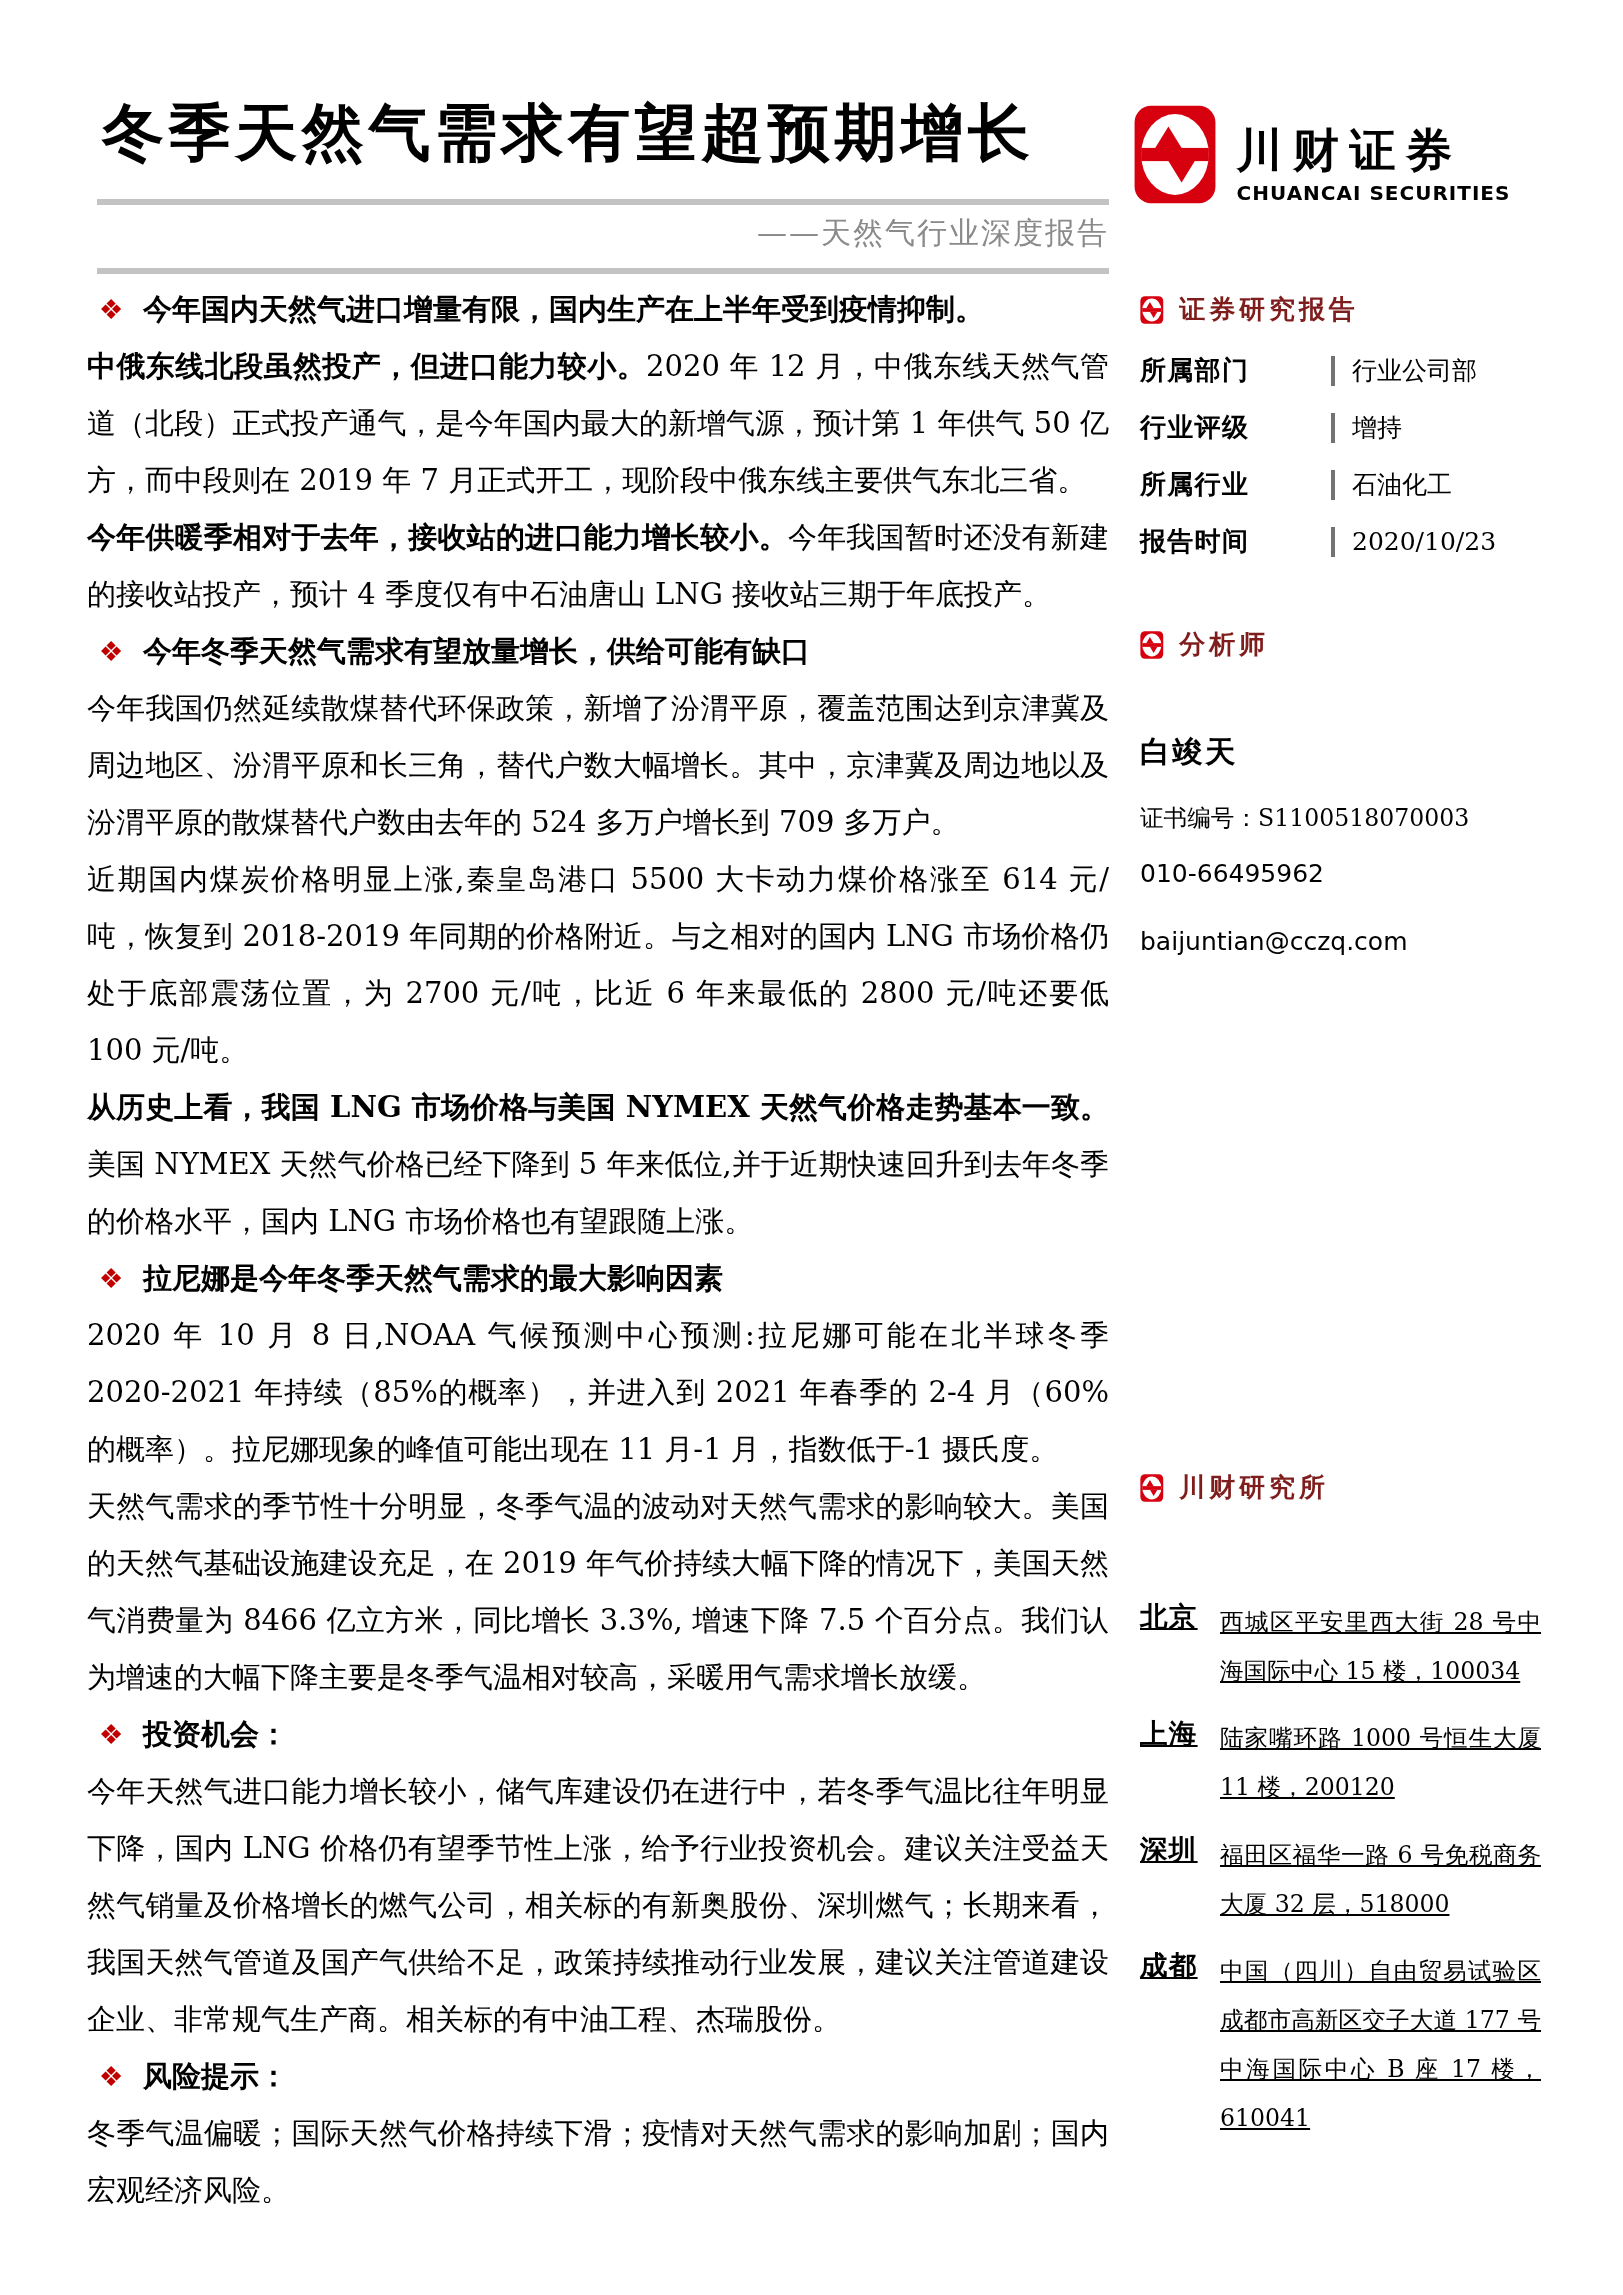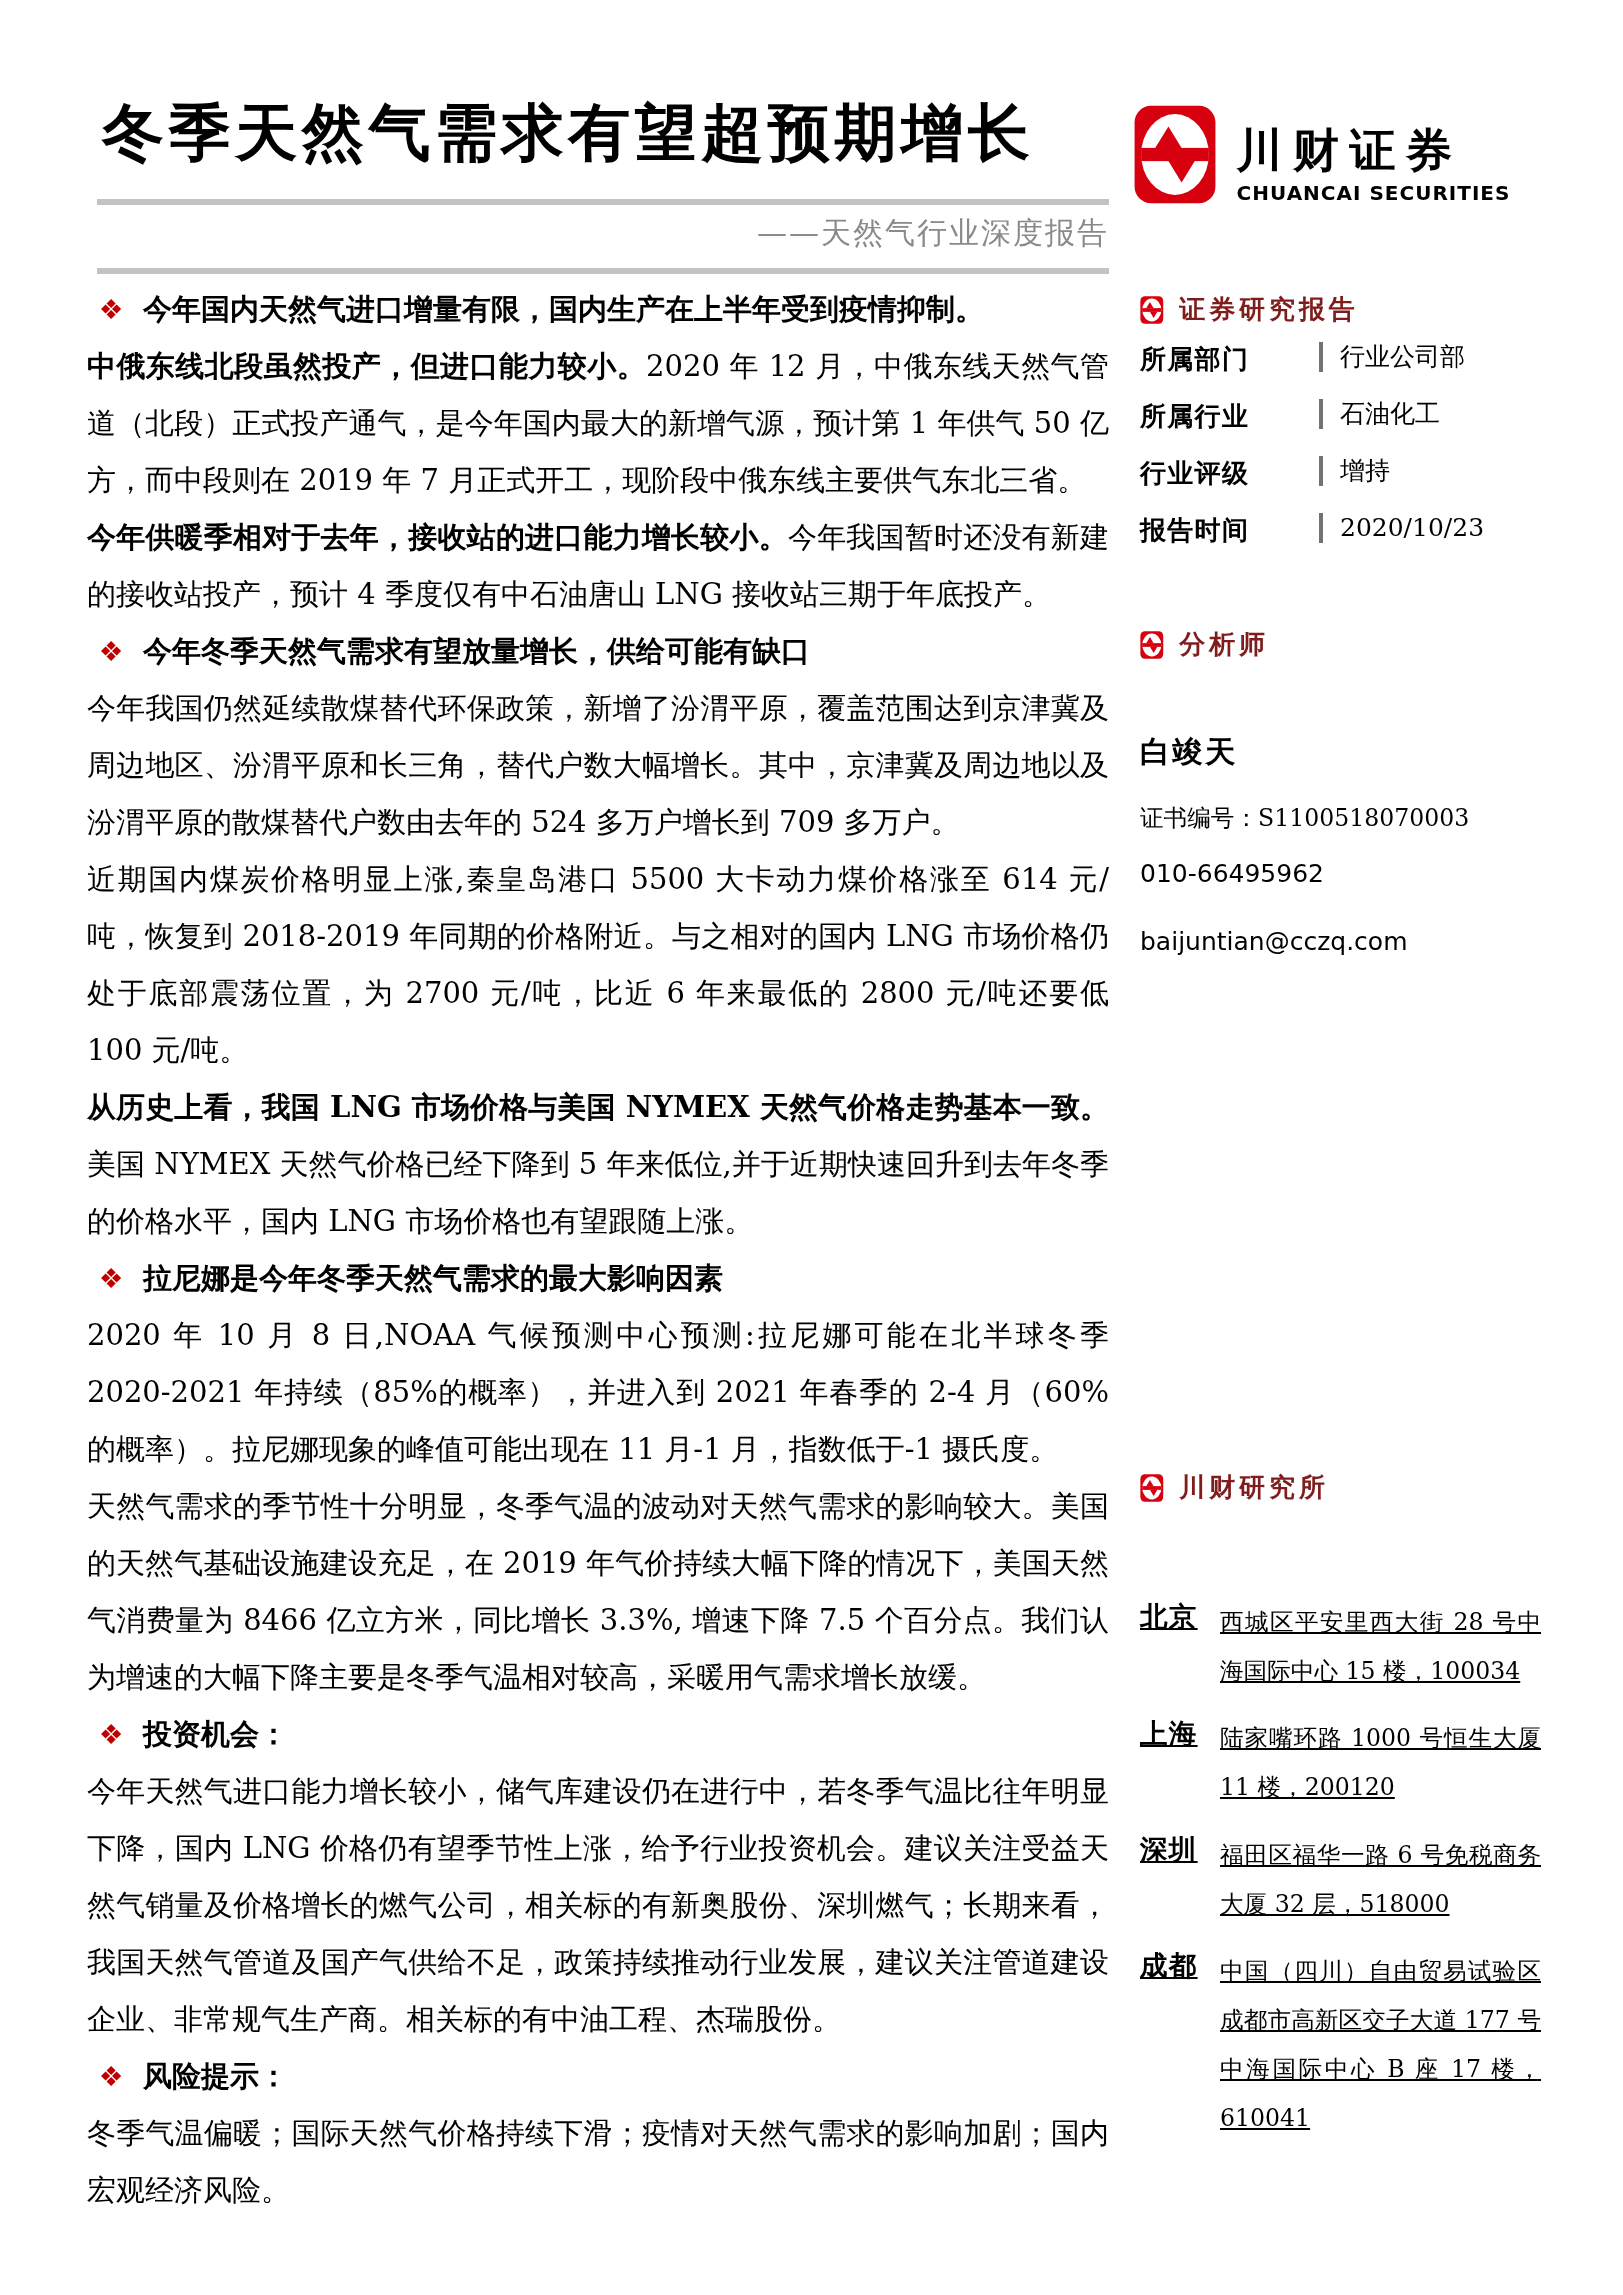--- a/index.html
+++ b/index.html
@@ -40,21 +40,21 @@
   .bullet{font-weight:700;text-align:left;}
   .diamond{color:#c00000;font-size:27.5px;margin:0 19.6px 0 11.8px;font-family:"DejaVu Sans", sans-serif;}
   .lead{font-weight:700;}
   
   .sb-badge{position:absolute;left:1140px;display:flex;align-items:center;gap:15.7px;}
   .sb-badge .badge-icon{width:23.6px;height:28px;flex:0 0 auto;}
   .sb-badge .badge-text{
     color:#7f1d1d;font-size:26px;font-weight:700;letter-spacing:3.9px;white-space:nowrap;
   }
   .sb-fields{position:absolute;left:1140px;top:342px;width:419px;}
-  .sb-field{display:flex;align-items:flex-start;height:57px;}
+  .sb-field{display:flex;align-items:center;height:57px;gap:12px;}
   .sb-field .lbl{font-size:26px;font-weight:700;width:179px;flex:0 0 auto;letter-spacing:1.3px;}
   .sb-field .val{
     font-size:25px;border-left:4px solid #737373;padding-left:17px;line-height:30px;
   }
   .sb-analyst{position:absolute;left:1140px;top:732px;width:419px;}
   .an-name{font-size:30px;font-weight:700;letter-spacing:2.6px;}
   .an-cert{font-size:23.6px;margin-top:29px;}
   .an-phone{font-size:25px;margin-top:25px;font-family:"DejaVu Sans", sans-serif;}
   .an-email{font-size:25px;margin-top:39px;font-family:"DejaVu Sans", sans-serif;}
   .sb-offices{position:absolute;left:1140px;top:1598px;width:419px;text-decoration:underline;}
@@ -112,26 +112,26 @@
   </svg>
   <span class="badge-text">证券研究报告</span>
 </div>
 
 <div class="sb-fields">
   <div class="sb-field">
     <span class="lbl">所属部门</span>
     <span class="val">行业公司部</span>
   </div>
   <div class="sb-field">
+    <span class="lbl">行业评级</span>
+    <span class="val">增持</span>
+  </div>
+  <div class="sb-field">
     <span class="lbl">所属行业</span>
     <span class="val">石油化工</span>
-  </div>
-  <div class="sb-field">
-    <span class="lbl">行业评级</span>
-    <span class="val">增持</span>
   </div>
   <div class="sb-field">
     <span class="lbl">报告时间</span>
     <span class="val">2020/10/23</span>
   </div>
 </div>
 
 <div class="sb-badge" style="top:627px;">
   <svg class="badge-icon" viewBox="0 0 100 120" xmlns="http://www.w3.org/2000/svg">
     <rect x="1" y="1" width="98" height="118" rx="20" fill="#d7000f"></rect>

